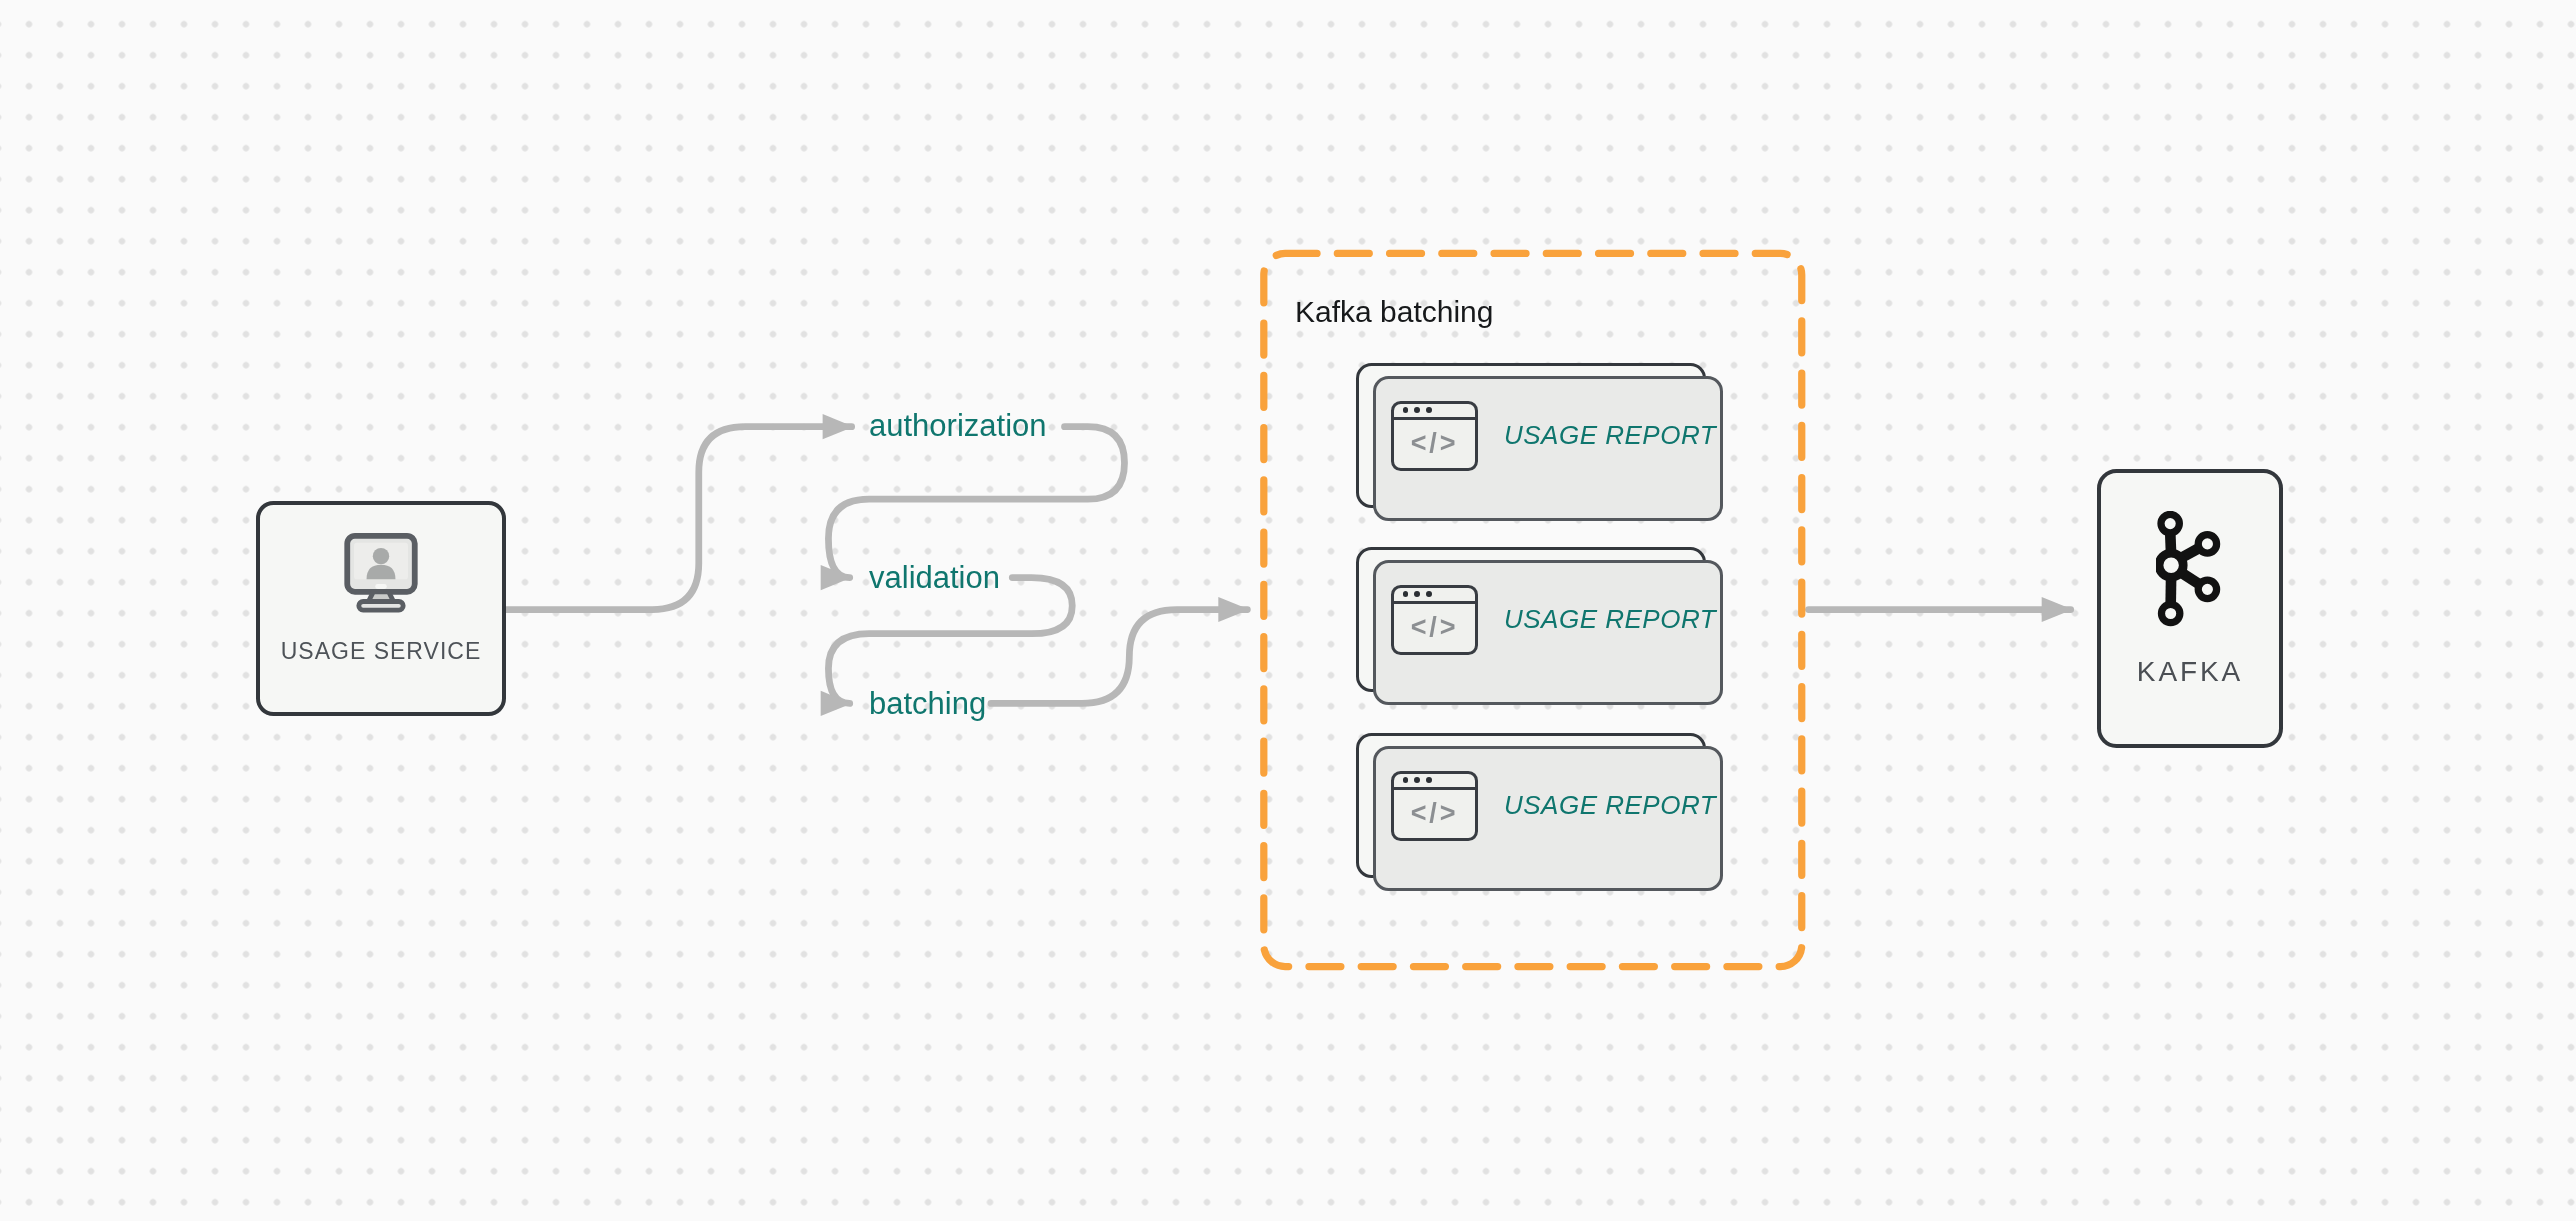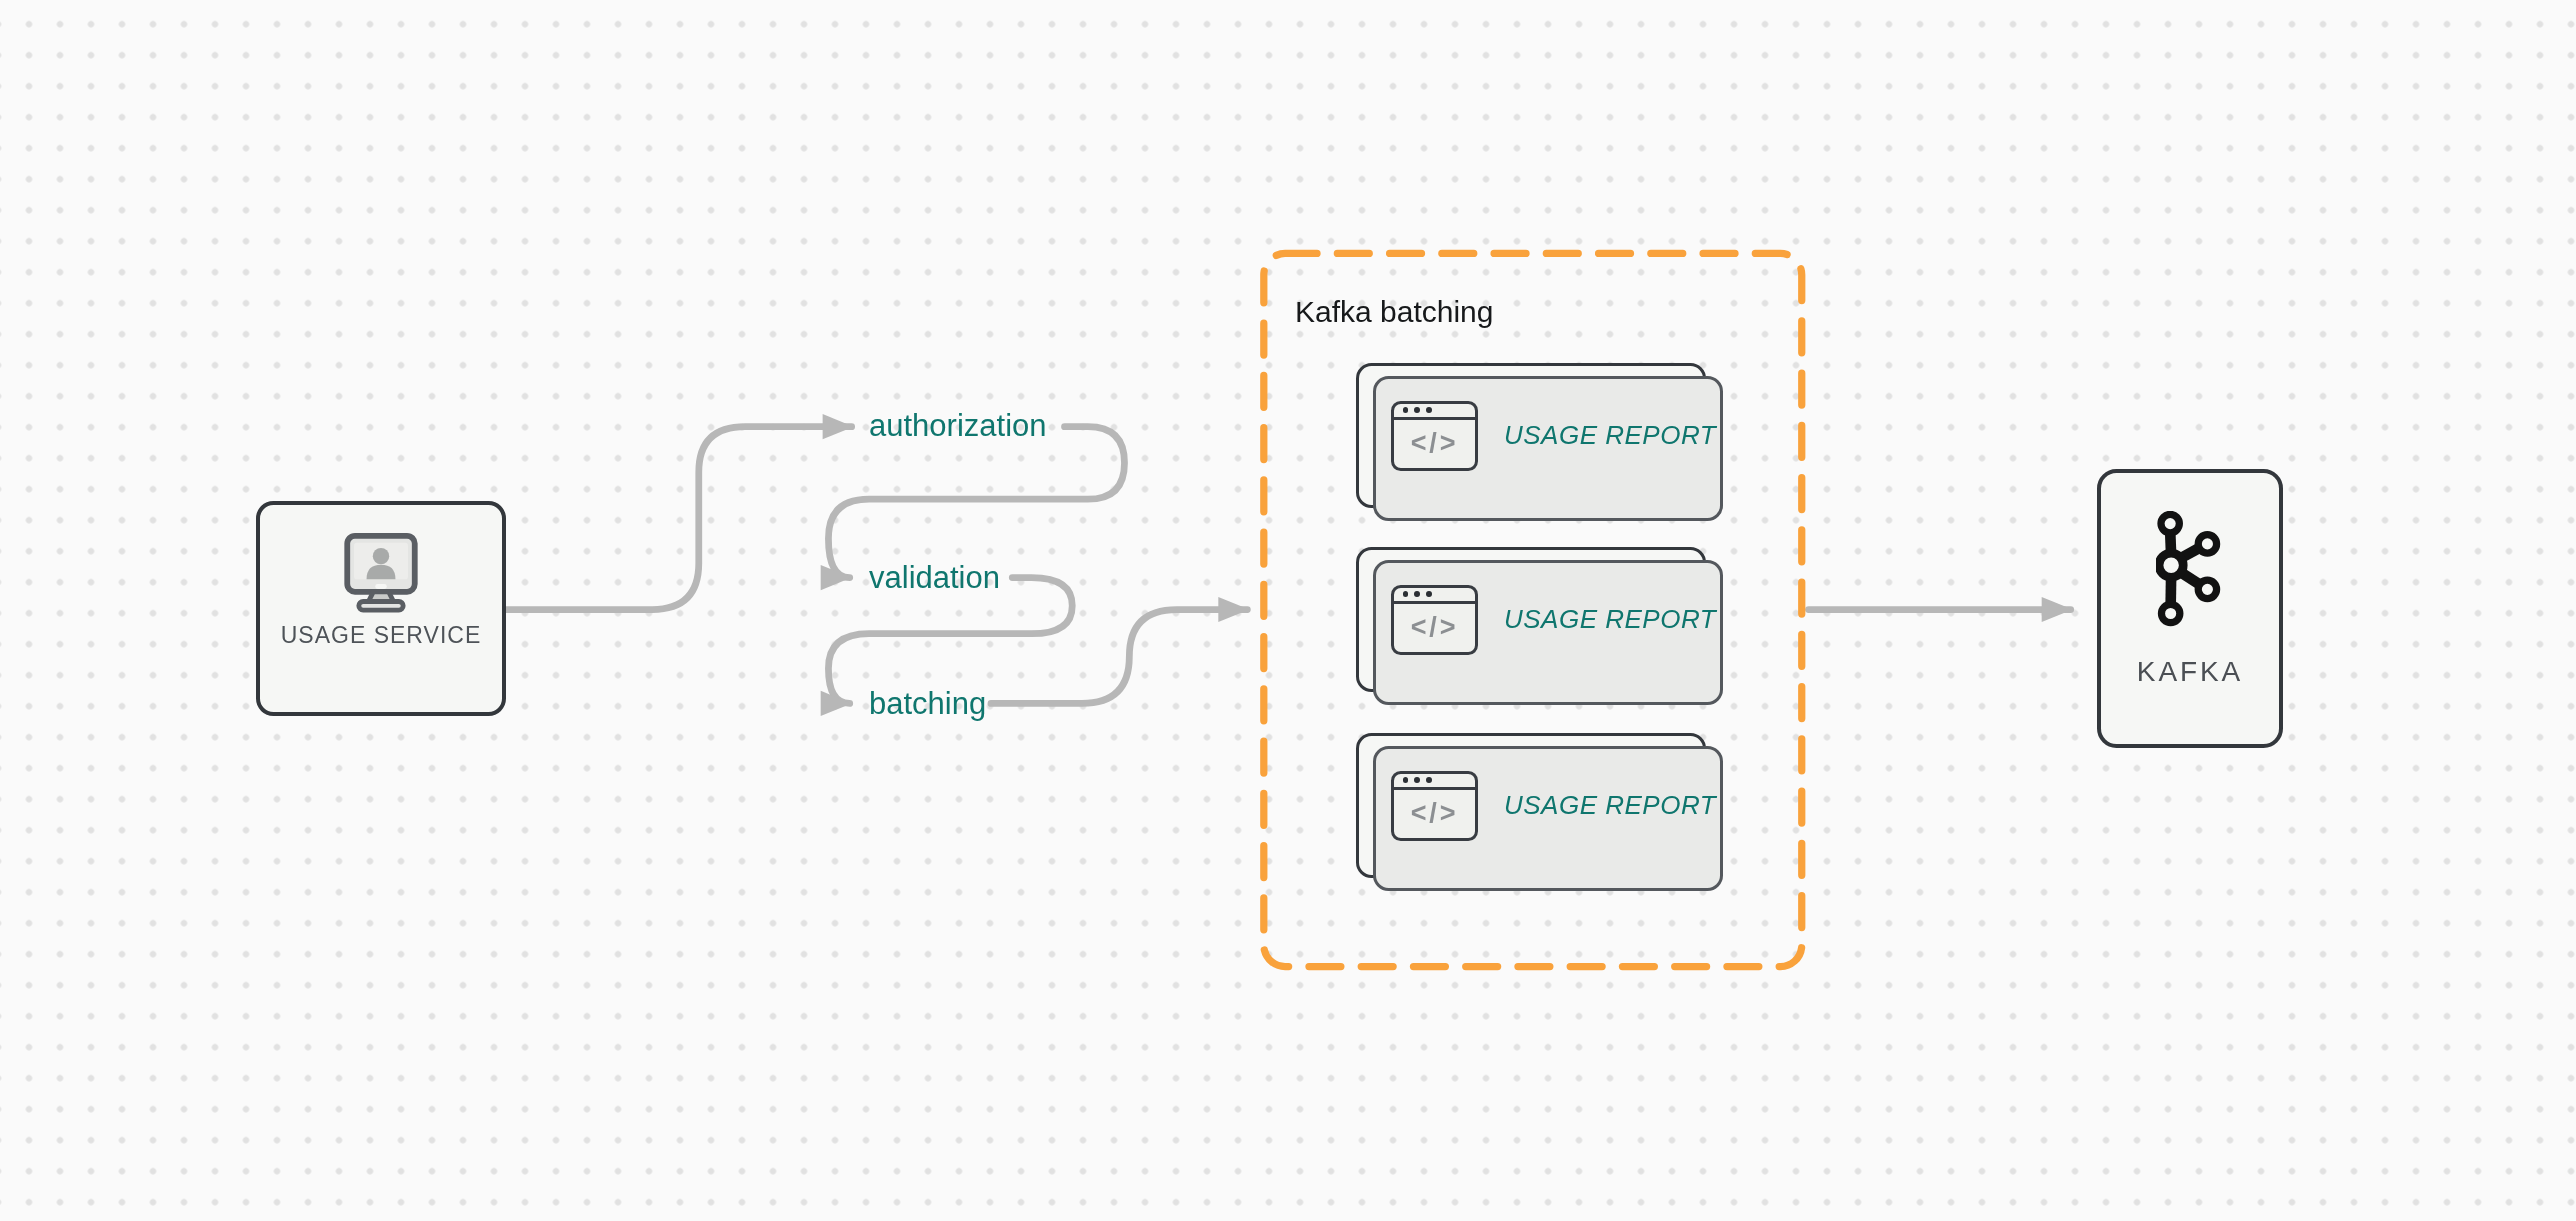--- a/index.html
+++ b/index.html
@@ -20,21 +20,21 @@
     position: absolute;
     background: #f6f7f5;
     border: 4.8px solid #33373c;
     z-index: 2;
     display: flex;
     flex-direction: column;
     align-items: center;
   }
   .usage-node { left: 256px; top: 501px; width: 250px; height: 215px; border-radius: 17.4px; }
   .usage-node .node-label {
-    margin-top: 7px;
+    margin-top: 23px;
     font-size: 23px; letter-spacing: 1px; color: #4e5358; white-space: nowrap; text-align: center;
   }
   .usage-node svg { margin-top: 27px; }
   .kafka-node { left: 2097px; top: 469px; width: 186px; height: 279px; border-radius: 19.4px; }
   .kafka-node svg { margin-top: 38px; }
   .kafka-node .node-label {
     margin-top: 27px;
     font-size: 28px; letter-spacing: 2.9px; color: #4b4f54; white-space: nowrap;
   }
   

